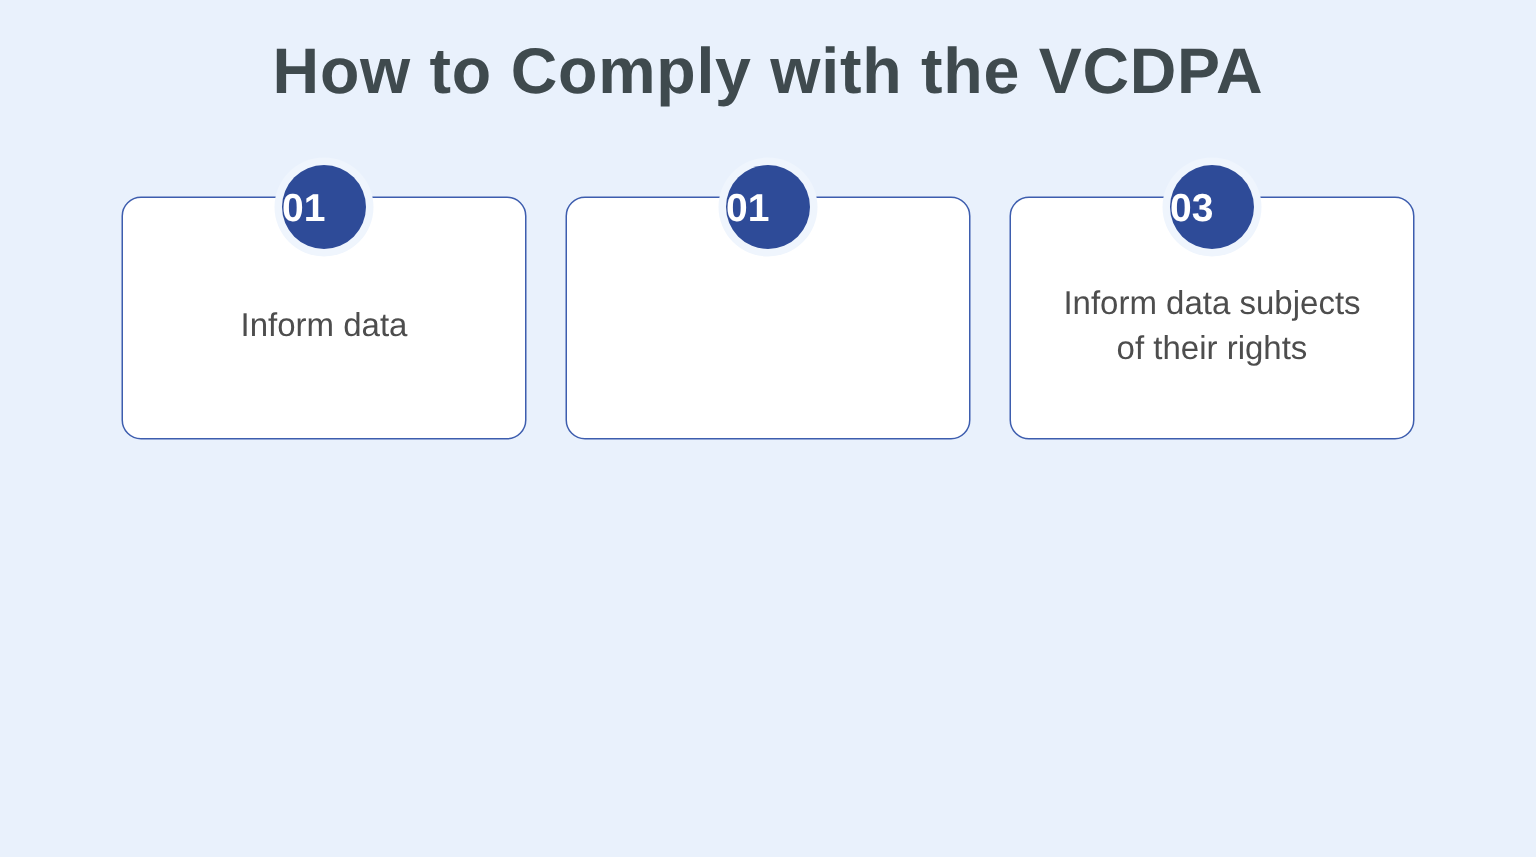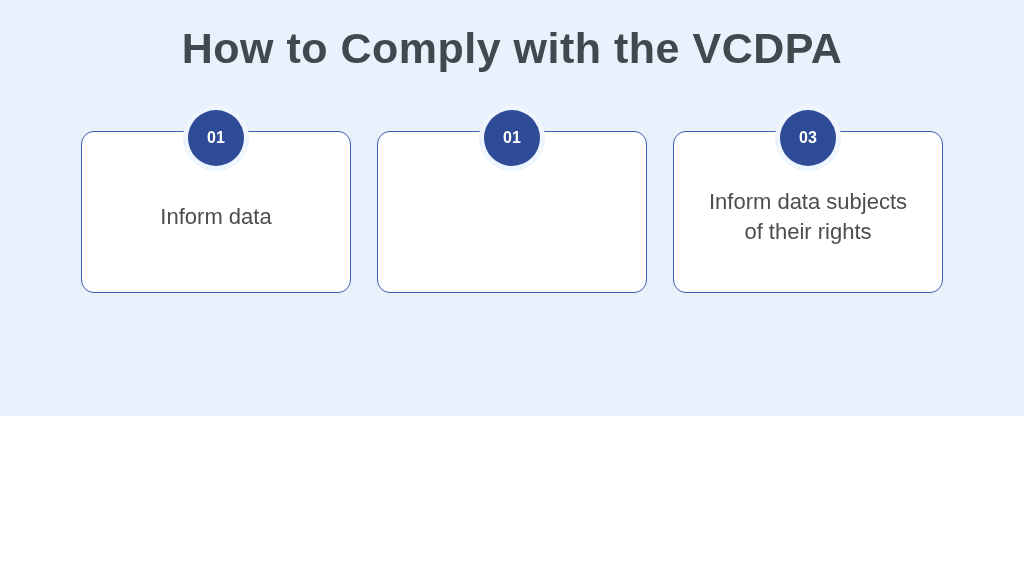--- a/index.html
+++ b/index.html
@@ -1,19 +1,19 @@
 <!DOCTYPE html>
 <html style="--background: #e9f1fc; --card-background: #ffffff; --card-border: #3d5dae; --badge-background: #2e4b98; --badge-text: #ffffff; --badge-halo: #eff5fd; --title-text: #3f4a4e; --card-text: #4d4d4d;"><head>
 <meta charset="utf-8">
 <style>
   html, body { margin: 0; padding: 0; }
   .canvas {
     position: relative;
     width: 1024px;
-    height: 416px;
+    height: 571px;
     background: var(--background, #e9f1fc);
     font-family: "Liberation Sans", sans-serif;
     overflow: hidden;
   }
   .title {
     margin: 0;
     padding-top: 24px;
     text-align: center;
     font-size: 43px;
     font-weight: bold;
@@ -45,22 +45,22 @@
     left: 50%;
     transform: translateX(-50%);
     width: 56px;
     height: 56px;
     border-radius: 50%;
     background: var(--badge-background, #2e4b98);
     color: var(--badge-text, #ffffff);
     box-shadow: 0 0 0 5px var(--badge-halo, #eff5fd);
     display: flex;
     align-items: center;
-    justify-content: center;
-    font-size: 16px;
+    justify-content: flex-start;
+    font-size: 26px;
     font-weight: bold;
     z-index: 2;
   }
   .label {
     padding: 10px 14px 0 14px;
     color: var(--card-text, #4d4d4d);
     font-size: 22px;
     line-height: 30px;
     text-align: center;
     white-space: pre-line;

